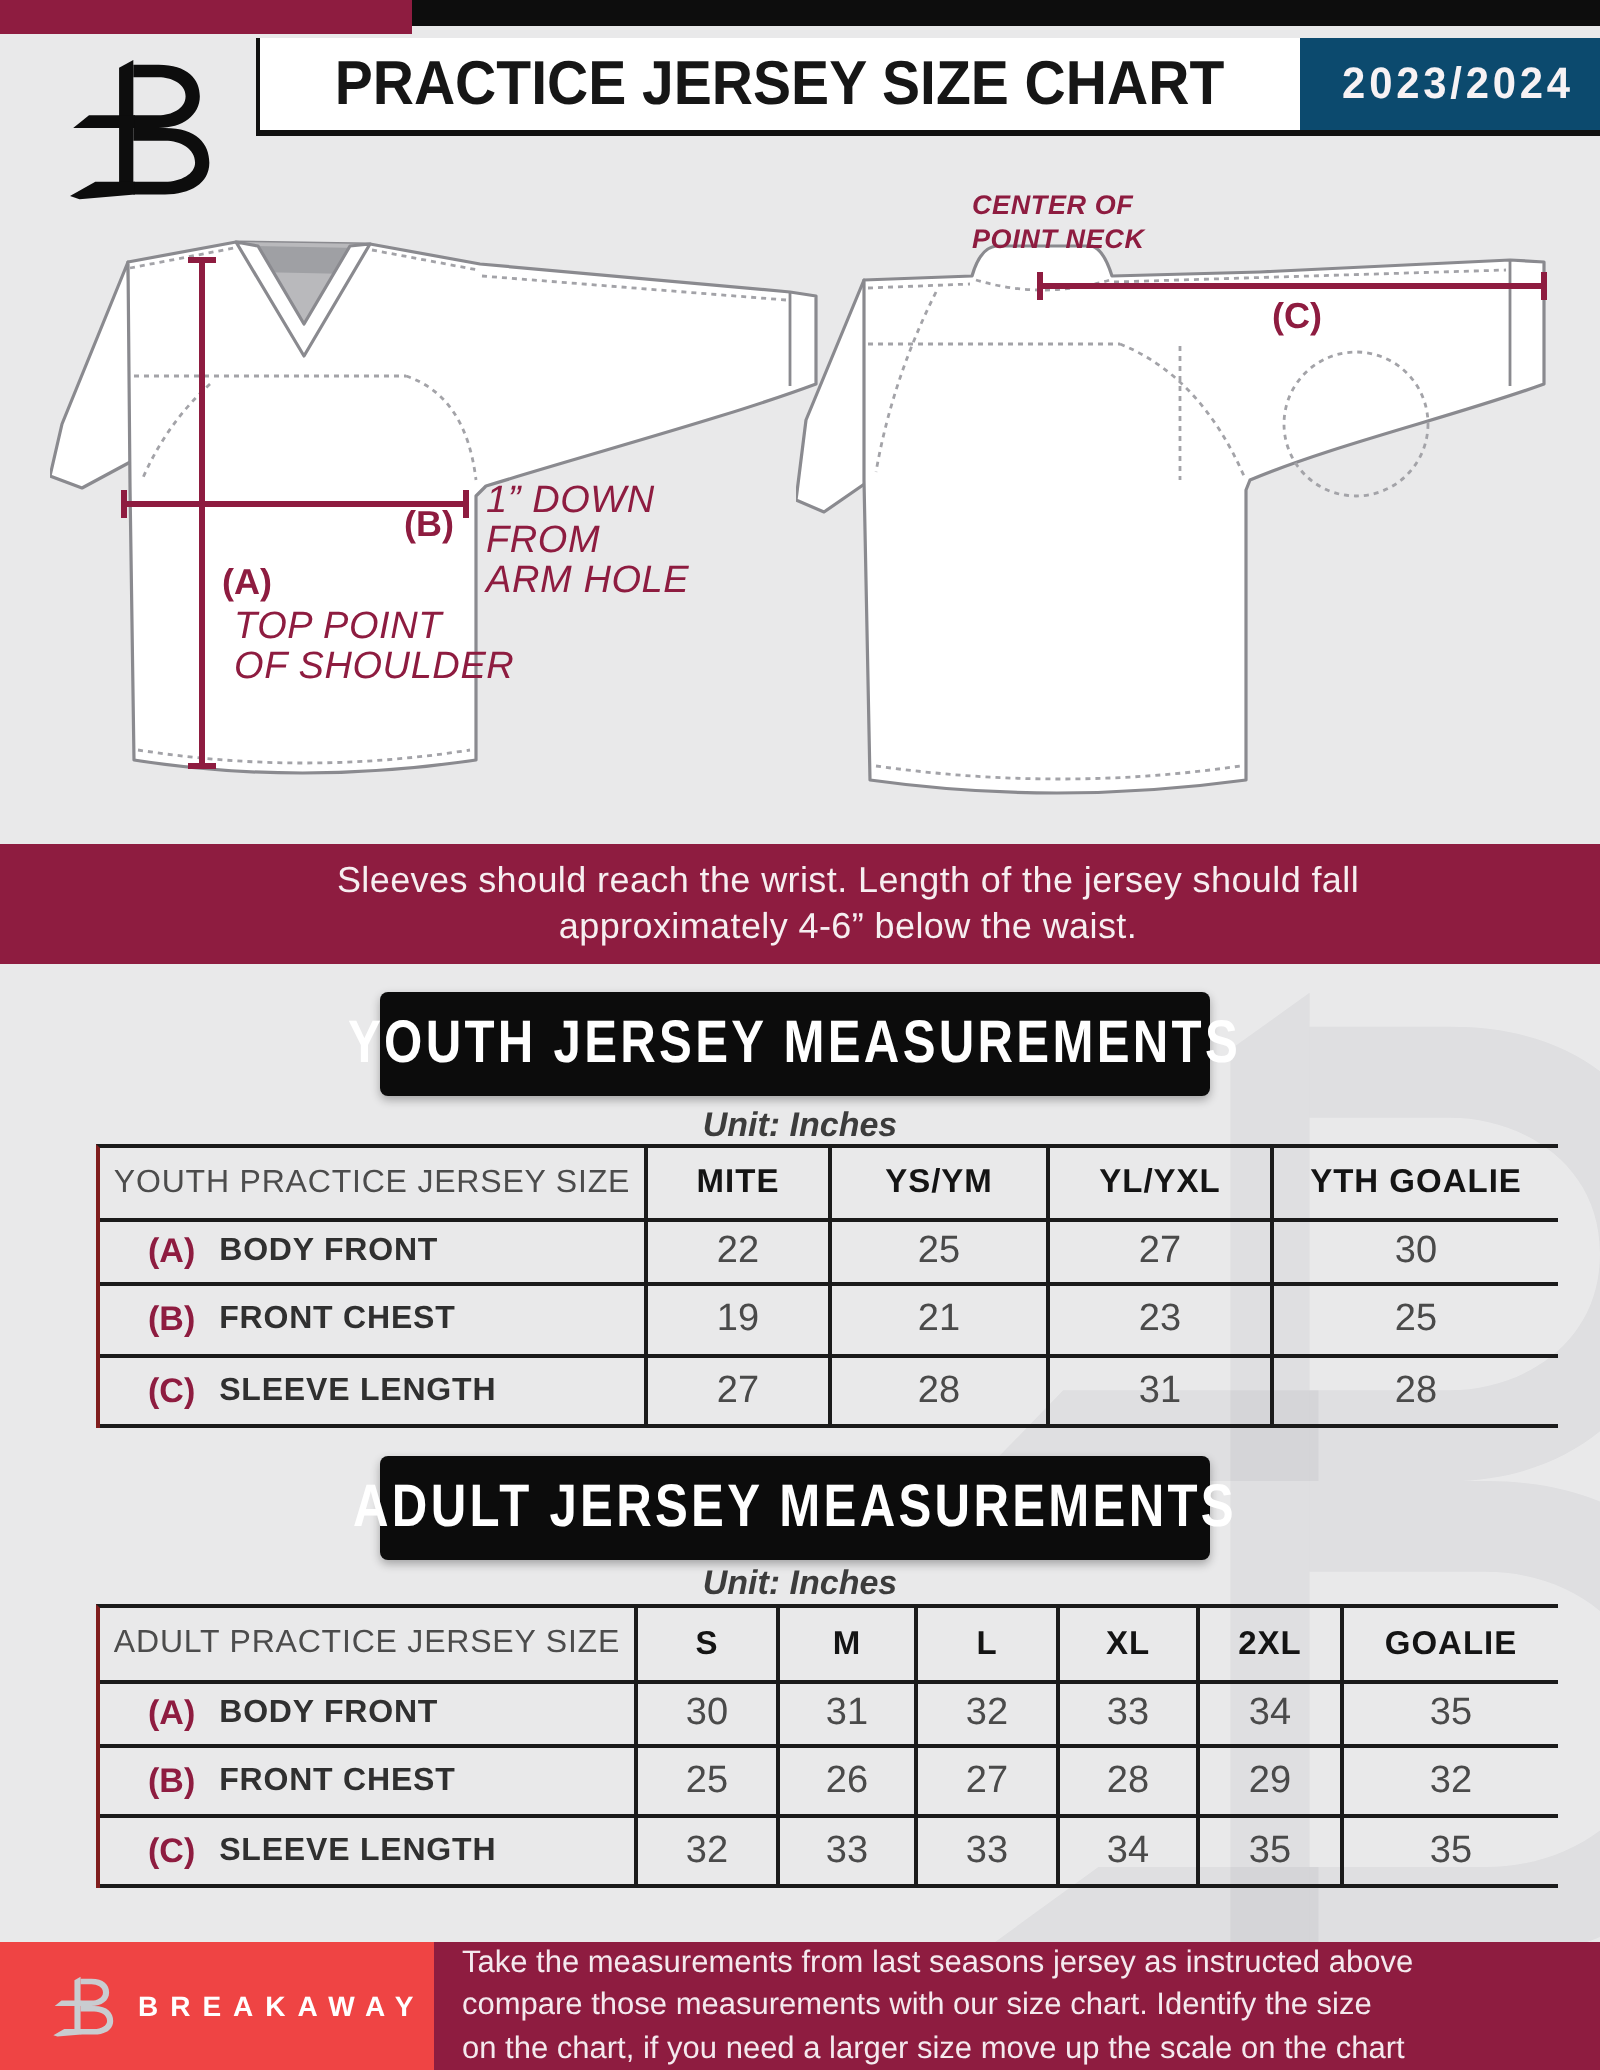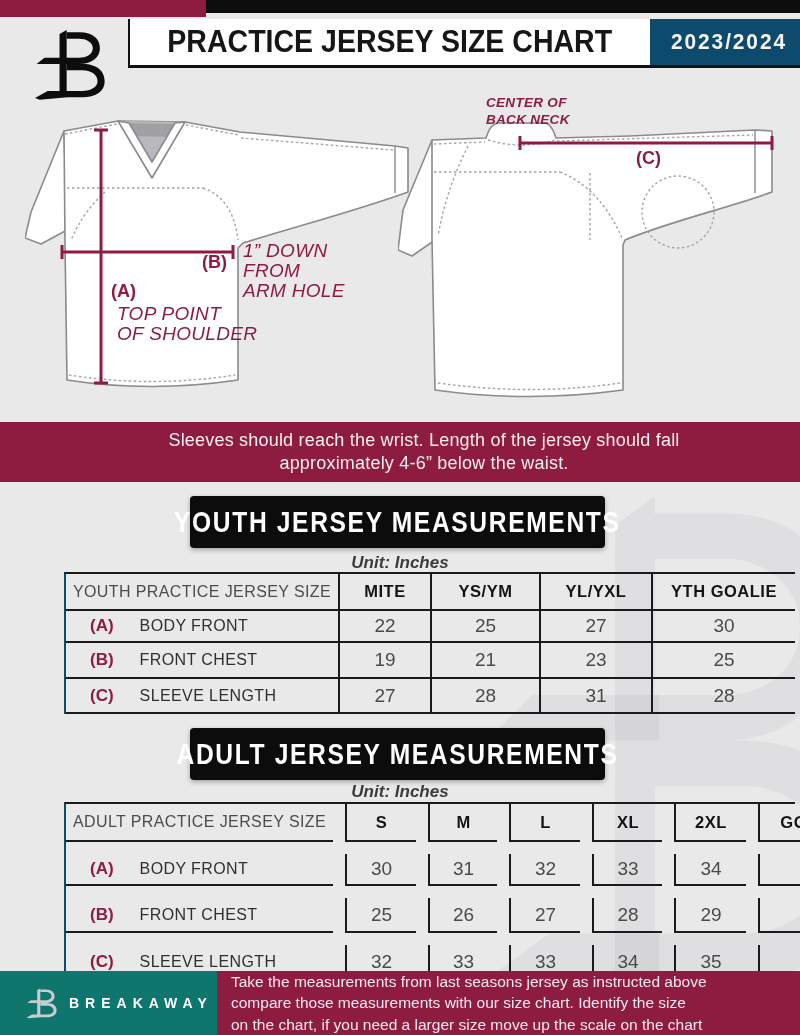--- a/index.html
+++ b/index.html
@@ -31,33 +31,33 @@
   #notice div{color:#f6eef0;font-size:18px;line-height:23px;letter-spacing:.2px;}
 
   
   .sec-banner{left:190px;width:415px;height:52px;background:#0c0c0c;border-radius:4px;
               display:flex;align-items:center;justify-content:center;box-shadow:0 2px 5px rgba(0,0,0,.3);}
   .sec-banner span{display:inline-block;transform:scaleX(.82);color:#fff;font-size:30px;font-weight:700;
                    letter-spacing:2px;white-space:nowrap;}
   .unit{width:800px;left:0;text-align:center;font-style:italic;font-weight:600;font-size:17px;color:#3c3c3c;}
 
   
-  .sz-table{left:64px;width:729px;display:grid;border-top:2px solid #1b1b1b;border-left:2px solid #0c4a6e;
+  .sz-table{left:48px;width:729px;display:grid;border-top:2px solid #1b1b1b;border-left:2px solid #7f1d1d;
             box-sizing:content-box;background:transparent;}
   .cell{border-bottom:2px solid #1b1b1b;display:flex;align-items:center;justify-content:center;}
   .vline{border-left:2px solid #1b1b1b;}
   .cell-sizehdr{justify-content:center;color:#4c4c4c;font-size:16px;letter-spacing:.4px;white-space:nowrap;}
   .cell-colhdr{font-weight:700;color:#141414;font-size:16.5px;letter-spacing:.5px;}
   .cell-label{justify-content:flex-start;padding-left:24px;gap:12px;white-space:nowrap;}
   .cell-label .k{color:#8e1c40;font-weight:800;font-size:17px;}
-  .cell-label .t{color:#303030;font-weight:400;font-size:16px;letter-spacing:.4px;margin-left:14px;}
+  .cell-label .t{color:#303030;font-weight:700;font-size:16px;letter-spacing:.4px;}
   .cell-val{color:#4a4a4a;font-size:19px;}
 
   
-  #footer-black{left:0;top:971px;width:217px;height:64px;background:#0f766e;display:flex;align-items:center;}
+  #footer-black{left:0;top:971px;width:217px;height:64px;background:#ef4444;display:flex;align-items:center;}
   #footer-brand{color:#fff;font-size:14px;font-weight:700;letter-spacing:6px;white-space:nowrap;margin-left:9px;}
   #footer-maroon{left:217px;top:971px;width:583px;height:64px;background:#8e1c40;display:flex;
                  flex-direction:column;justify-content:center;padding-left:14px;box-sizing:border-box;}
   #footer-maroon div{color:#f4e9ee;font-size:15.5px;line-height:21.5px;white-space:nowrap;}
 
   .jersey-line{stroke:#8e1c40;stroke-width:3;fill:none;}
   .outline{fill:#ffffff;stroke:#8a8a8f;stroke-width:1.6;stroke-linejoin:round;}
   .stitch{fill:none;stroke:#a3a3a8;stroke-width:1.4;stroke-dasharray:2.5 2.5;}
   .thin{fill:none;stroke:#8a8a8f;stroke-width:1.4;}
 </style>
@@ -145,21 +145,21 @@
     <path class="stitch" d="M40,293 Q133,306 222,293"></path>
     <circle class="stitch" cx="280" cy="122" r="36"></circle>
 
     <g>
       <path class="jersey-line" d="M122,53 H374 M122,46 V60 M374,46 V60"></path>
     </g>
   </svg>
 
   <div class="abs anno anno-sm" style="left:486px;top:94px;">
     <div>CENTER OF</div>
-    <div>BACK NECK</div>
+    <div>POINT NECK</div>
   </div>
   <div class="abs anno-key" style="left:636px;top:148px;">(C)</div>
 
   <div class="abs anno-key" style="left:202px;top:252px;">(B)</div>
   <div class="abs anno" style="left:243px;top:241px;">
     <div>1” DOWN</div>
     <div>FROM</div>
     <div>ARM HOLE</div>
   </div>
 
@@ -212,21 +212,21 @@
     <div class="cell cell-val vline">28</div>
     <div class="cell cell-val vline">31</div>
     <div class="cell cell-val vline">28</div>
   </div>
 
   <div class="abs sec-banner" style="top:728px;">
     <span>ADULT JERSEY MEASUREMENTS</span>
   </div>
   <div class="abs unit" style="top:782px;">Unit: Inches</div>
 
-  <div class="abs sz-table" style="top:802px;grid-template-columns:267px 71px 69px 71px 70px 72px 109px;grid-template-rows:38px 32px 35px 35px;gap:12px;">
+  <div class="abs sz-table" style="top:802px;grid-template-columns:267px 71px 69px 71px 70px 72px 109px;grid-template-rows:38px 32px 35px 35px;">
     <div class="cell cell-sizehdr">ADULT PRACTICE JERSEY SIZE</div>
     <div class="cell cell-colhdr vline">S</div>
     <div class="cell cell-colhdr vline">M</div>
     <div class="cell cell-colhdr vline">L</div>
     <div class="cell cell-colhdr vline">XL</div>
     <div class="cell cell-colhdr vline">2XL</div>
     <div class="cell cell-colhdr vline">GOALIE</div>
 
     <div class="cell cell-label">
       <span class="k">(A)</span>

